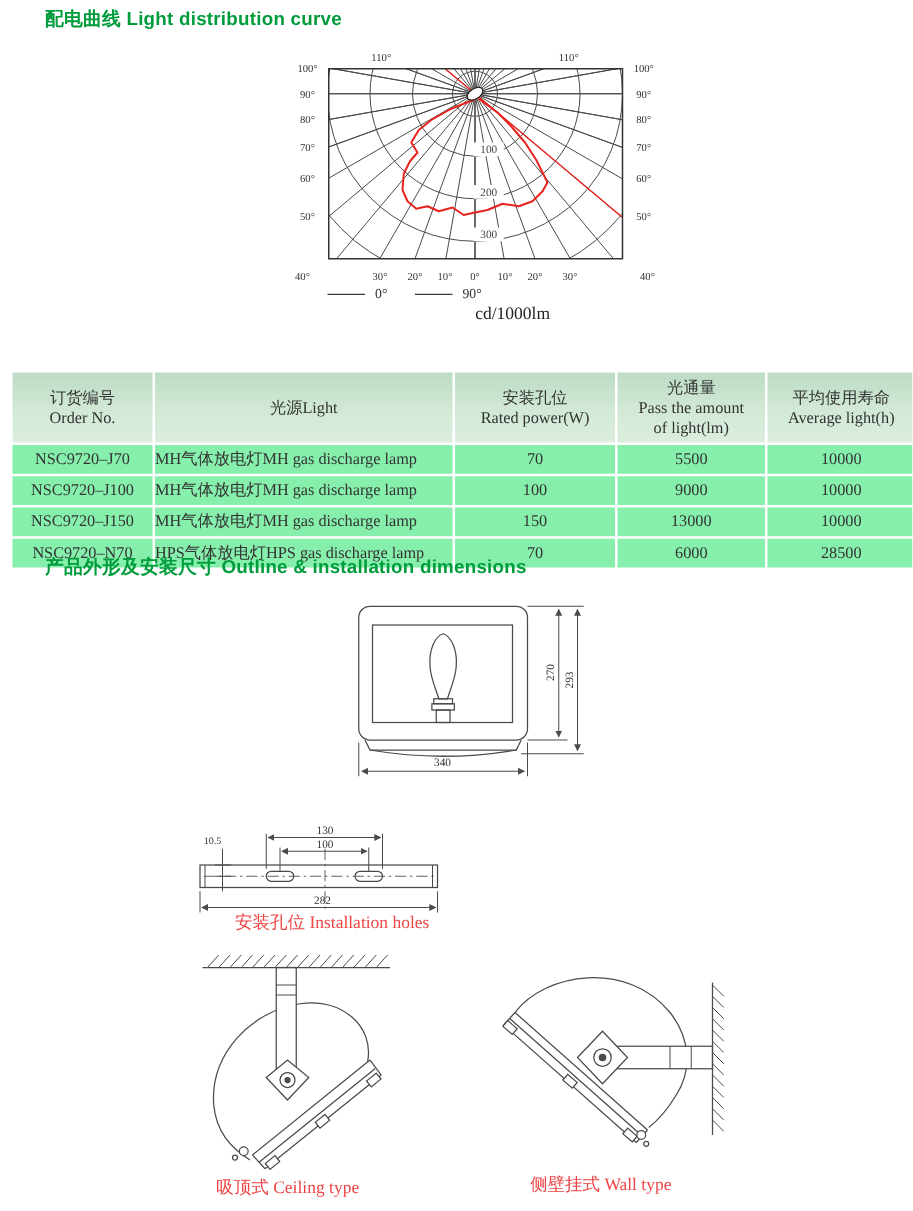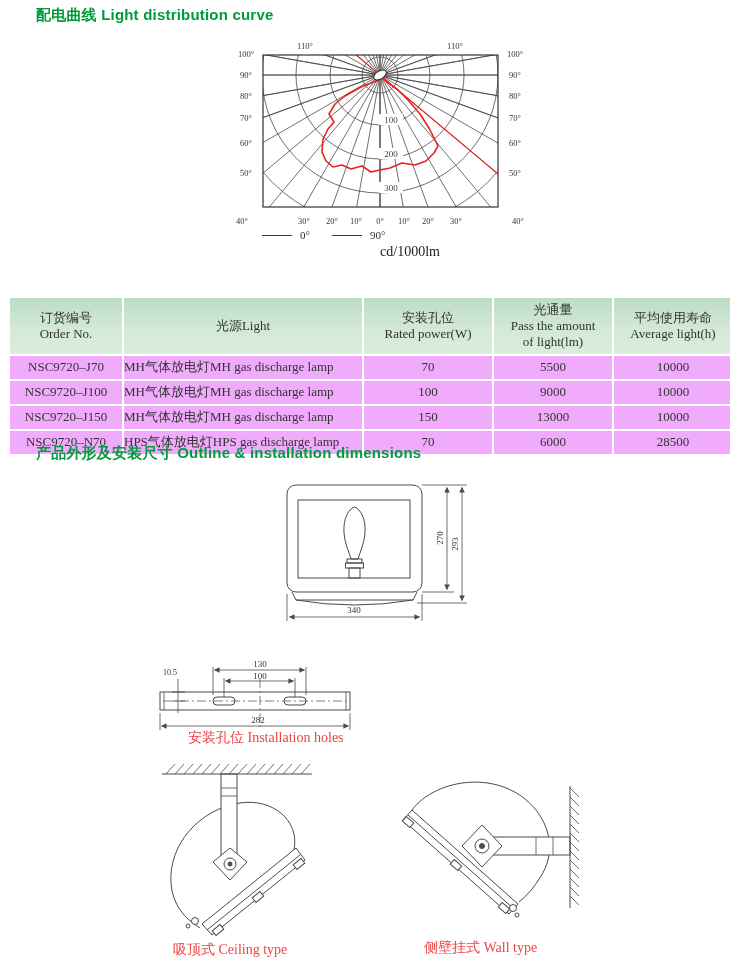--- a/index.html
+++ b/index.html
@@ -15,21 +15,21 @@
   .leg-item{display:flex;align-items:center;gap:8px;}
   .leg-line{display:inline-block;width:30px;border-top:1.5px solid #3a3a3a;}
   .leg-label{font:11px "Liberation Serif", serif;color:#333;}
   #unit-label{position:absolute;left:330px;top:244px;width:110px;text-align:right;
               font:14px "Liberation Serif", serif;color:#222;}
   
   #src-table{position:absolute;left:8px;top:296px;width:714px;border-collapse:separate;
              border-spacing:2px;background:#fff;table-layout:fixed;}
   #src-table th{background:linear-gradient(180deg,#bddcc5 0%,#d2e9d6 55%,#dceede 100%);
                 font-weight:normal;font-size:13px;line-height:1.22;padding:4px 2px;height:38px;}
-  #src-table td{background:#f0abfc;font-size:13px;text-align:center;padding:2px 2px;height:19px;}
+  #src-table td{background:#86efac;font-size:13px;text-align:center;padding:2px 2px;height:19px;}
   #src-table td.left{text-align:left;padding-left:0;}
   .hline{display:block;}
   
   svg.draw{position:absolute;}
   .dim{font:9px "Liberation Serif", serif;fill:#333;text-anchor:middle;}
   .dim-s{font:8px "Liberation Serif", serif;fill:#333;text-anchor:middle;}
   .caption{position:absolute;font:14px "Liberation Serif", serif;color:#ef4444;white-space:nowrap;}
 </style>
 </head>
 <body>

